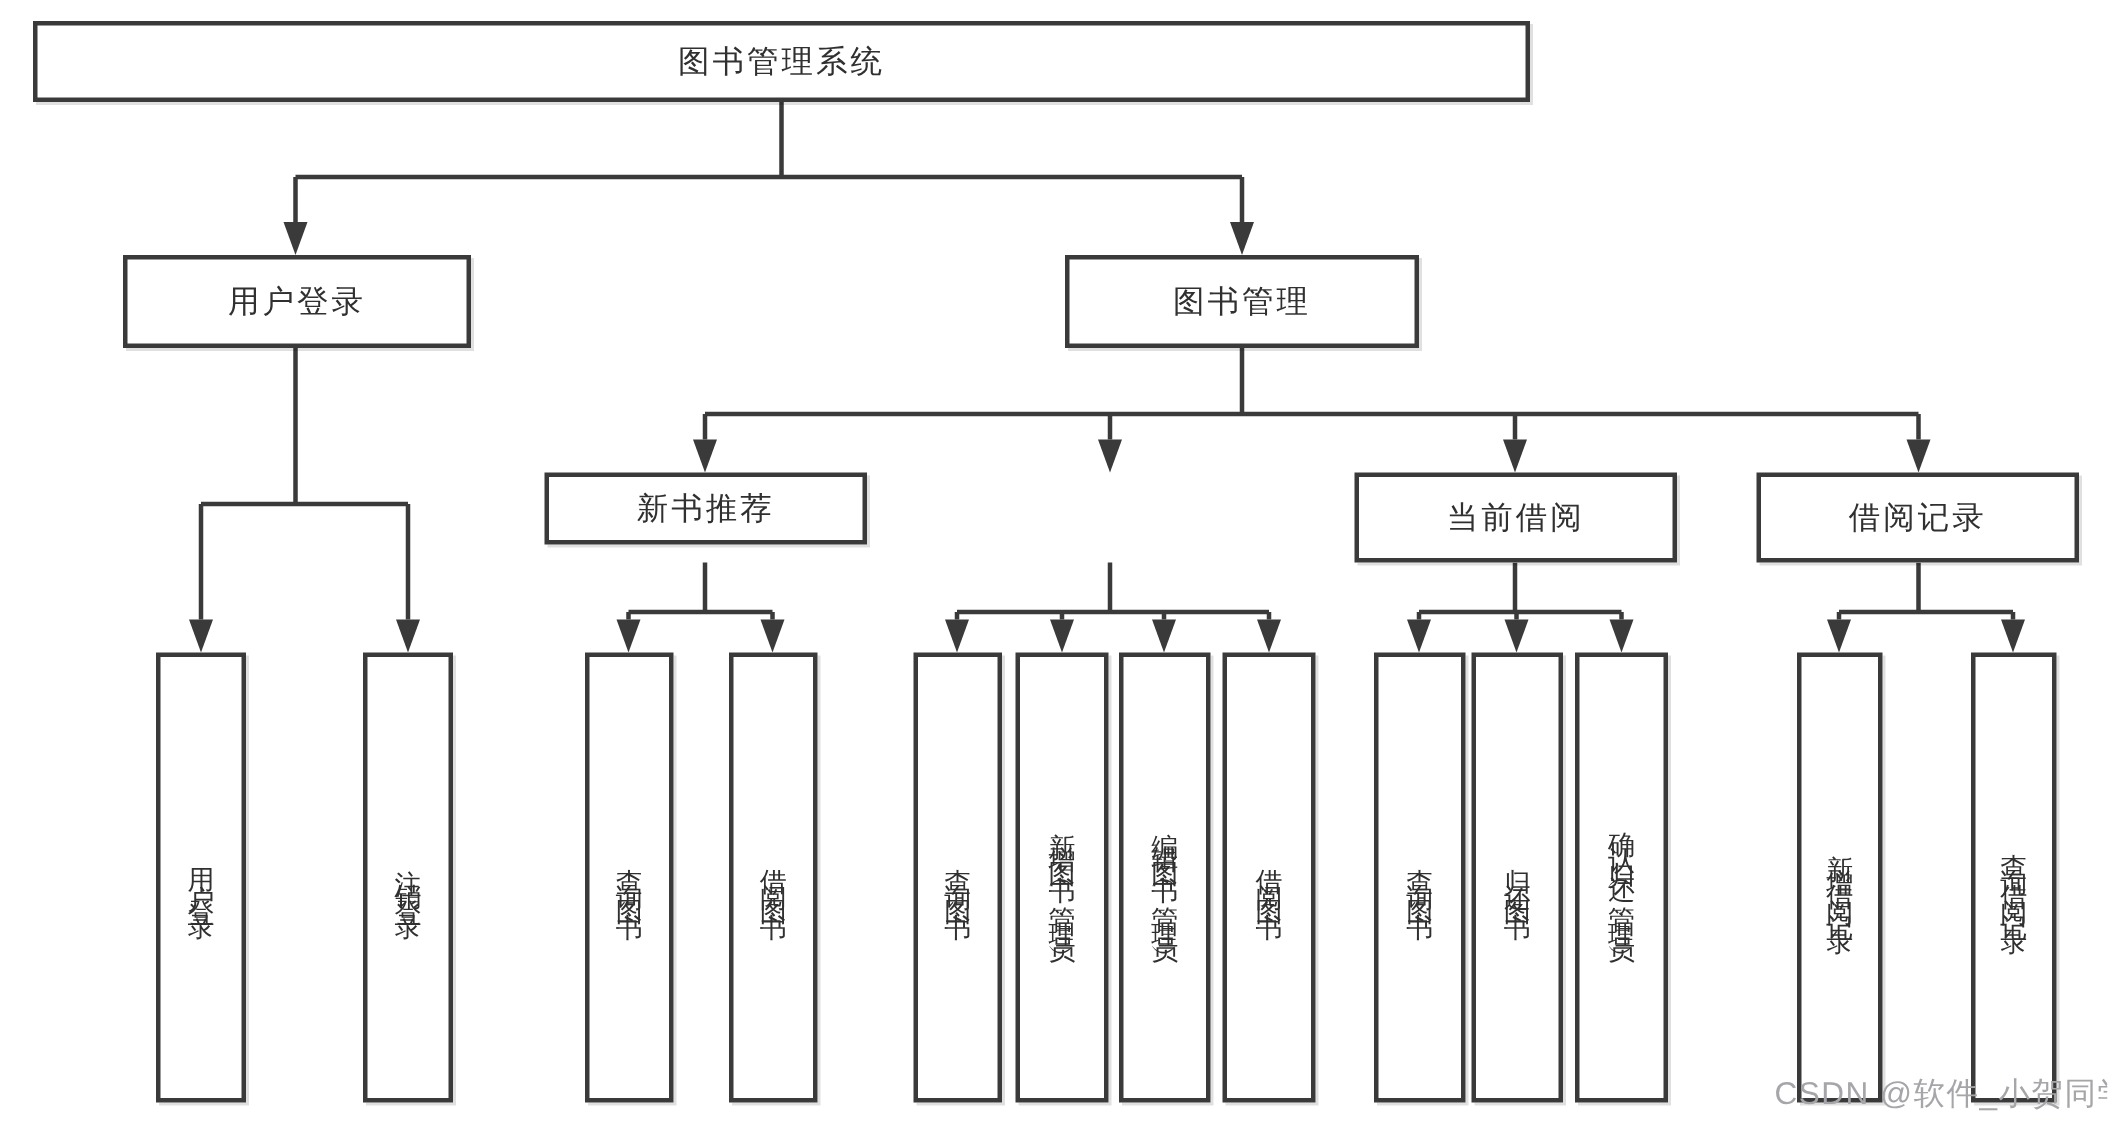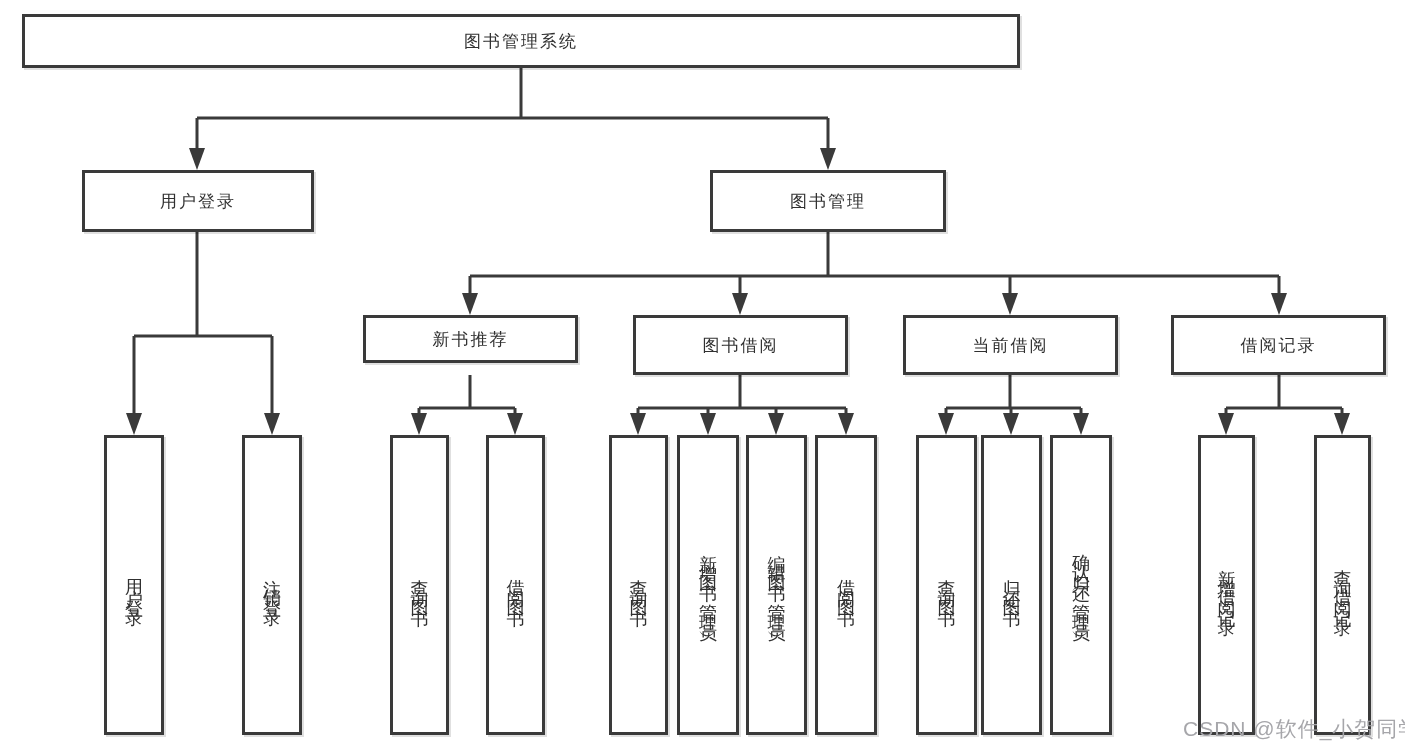--- a/index.html
+++ b/index.html
@@ -5,21 +5,21 @@
   html,body{margin:0;padding:0;background:#fff;}
   body{font-family:"Liberation Sans","DejaVu Sans",sans-serif;}
   .canvas{position:relative;width:1405px;height:747px;background:#ffffff;overflow:hidden;}
   .wires{position:absolute;left:0;top:0;z-index:1;}
   .hbox{
     position:absolute;z-index:2;box-sizing:border-box;
     border:3px solid #3a3a3a;background:#ffffff;
     display:flex;align-items:center;justify-content:center;
     box-shadow:2px 2px 0 rgba(0,0,0,0.12);
   }
-  .hbox span{font-size:17px;color:#303030;letter-spacing:2px;white-space:nowrap;}
+  .hbox span{font-size:21px;color:#303030;letter-spacing:2px;white-space:nowrap;}
   .vbox{
     position:absolute;z-index:2;box-sizing:border-box;top:435px;height:300px;
     border:3px solid #3a3a3a;background:#ffffff;
     display:flex;align-items:center;justify-content:center;
     box-shadow:2px 2px 0 rgba(0,0,0,0.12);
   }
   .vbox span{
     writing-mode:vertical-lr;text-orientation:mixed;
     font-size:18px;color:#303030;letter-spacing:10px;line-height:1;
     white-space:nowrap;
@@ -81,23 +81,20 @@
   <div class="hbox" style="left:82px;top:170px;width:232px;height:62px;">
     <span>用户登录</span>
   </div>
   <div class="hbox" style="left:710px;top:170px;width:236px;height:62px;">
     <span>图书管理</span>
   </div>
 
   <div class="hbox" style="left:363px;top:315px;width:215px;height:48px;">
     <span>新书推荐</span>
   </div>
-  <div class="hbox" style="left:633px;top:315px;width:215px;height:60px;">
-    <span>图书借阅</span>
-  </div>
   <div class="hbox" style="left:903px;top:315px;width:215px;height:60px;">
     <span>当前借阅</span>
   </div>
   <div class="hbox" style="left:1171px;top:315px;width:215px;height:60px;">
     <span>借阅记录</span>
   </div>
 
   <div class="vbox" style="left:104px;width:60px;">
     <span>用户登录</span>
   </div>

